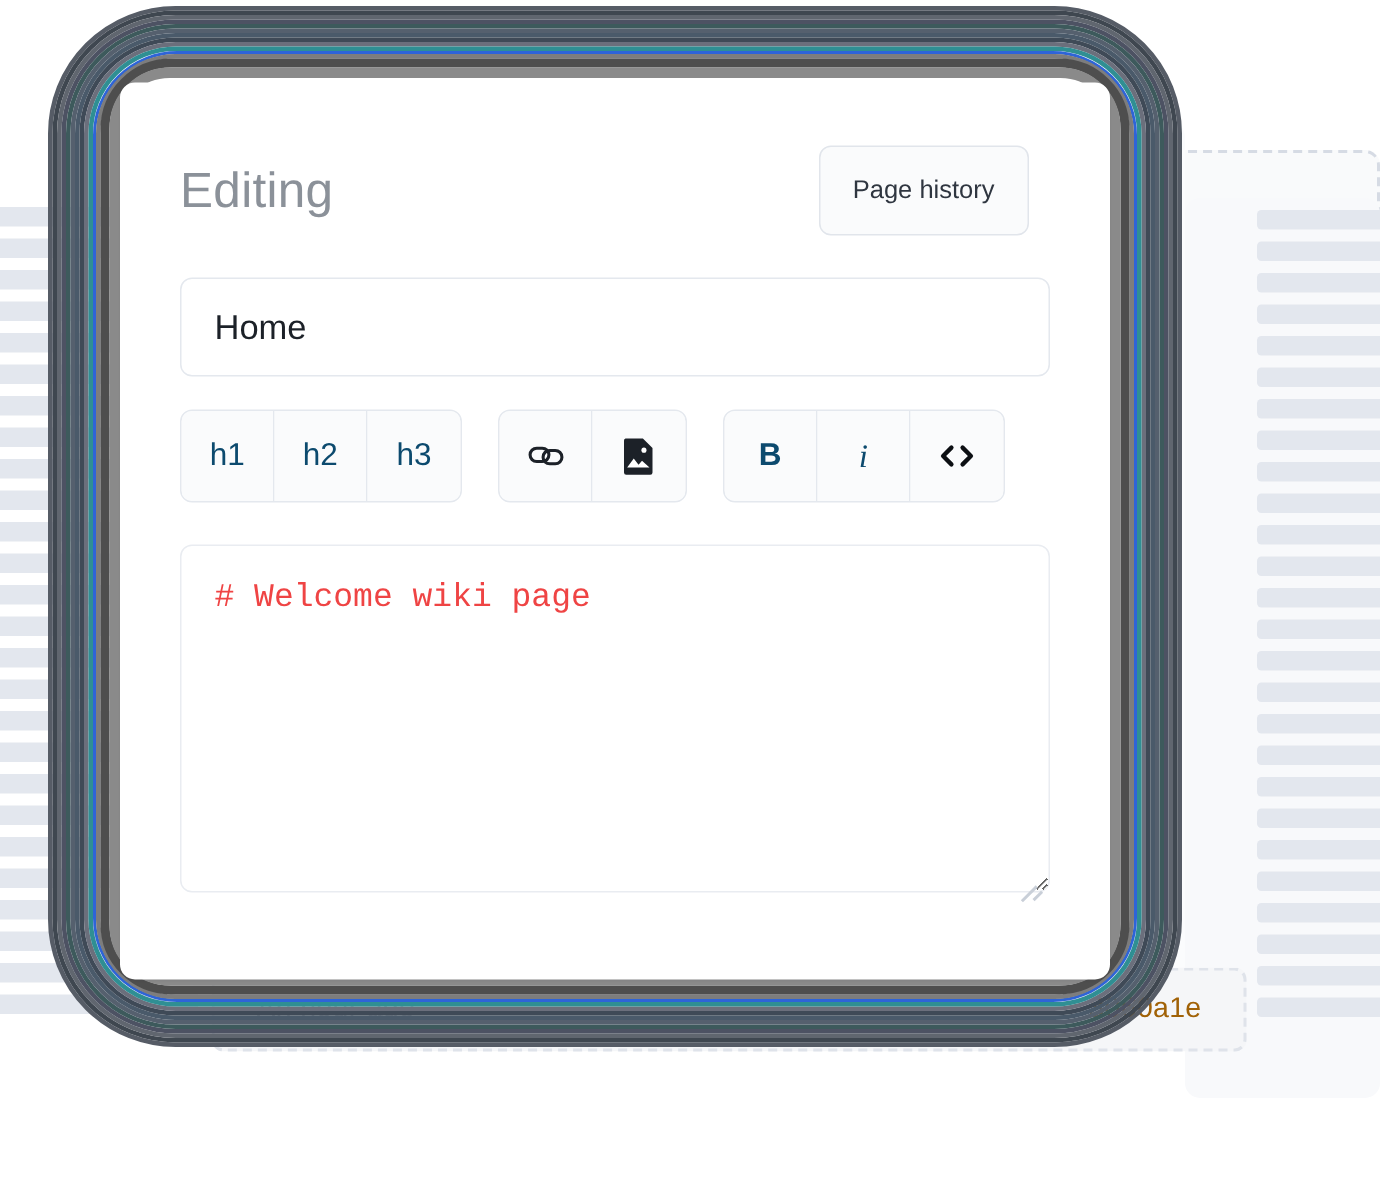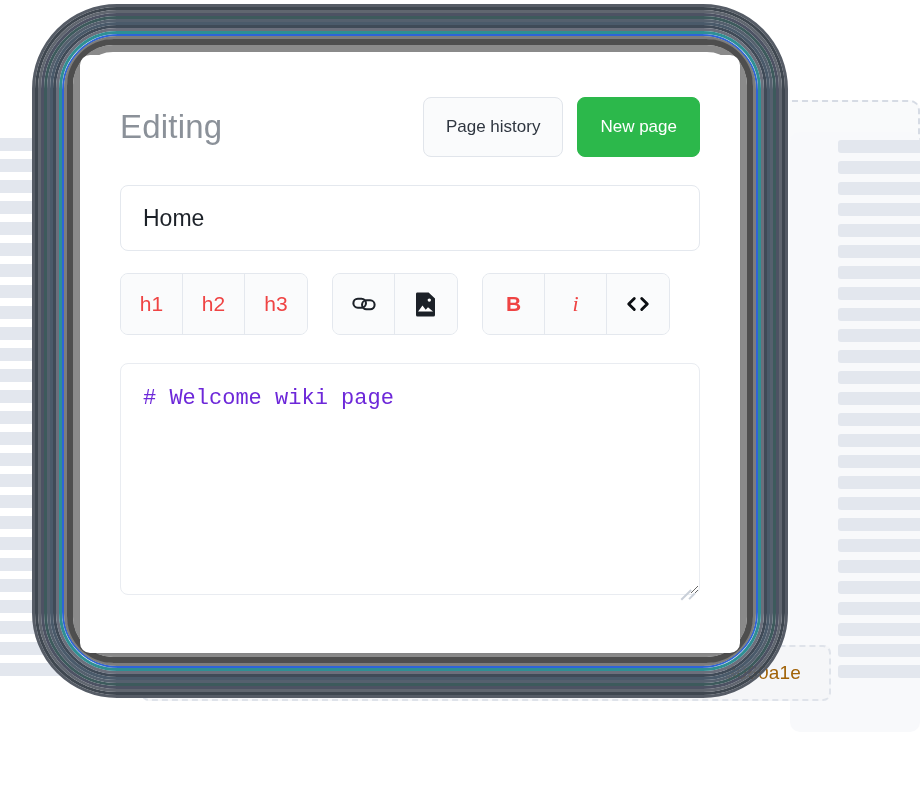--- a/index.html
+++ b/index.html
@@ -203,41 +203,41 @@
     width: 62px;
     height: 60px;
     display: flex;
     align-items: center;
     justify-content: center;
     background: #fafbfc;
     border: none;
     border-right: 1px solid #e4e8ee;
     font-family: "Liberation Sans", sans-serif;
     font-size: 21px;
-    color: #ef4444;
+    color: #0c4a6e;
     cursor: pointer;
     padding: 0;
   }
   .tb-btn:last-child { border-right: none; }
   .tb-btn.bold { font-weight: 700; }
   .tb-btn.italic { font-style: italic; font-family: "Liberation Serif", serif; font-size: 22px; }
   .tb-btn svg { display: block; }
 
   .editor {
     box-sizing: border-box;
     margin-top: 28px;
     width: 100%;
     height: 232px;
     border: 1px solid #e9ecf1;
     border-radius: 8px;
     background: #ffffff;
     font-family: "Liberation Mono", monospace;
     font-size: 22px;
     line-height: 1.5;
-    color: #6d28d9;
+    color: #ef4444;
     padding: 18px 22px;
     resize: vertical;
     outline: none;
     position: relative;
   }
   .editor-wrap { position: relative; }
   .resize-grip {
     position: absolute;
     right: 9px;
     bottom: 9px;
@@ -345,21 +345,20 @@
   </div>
 
 <div class="card">
   <div class="card-inner">
 
     <div class="head-row">
       <div class="head-title">Editing</div>
 
       <button class="btn btn-secondary">Page history</button>
 
-      <button class="btn btn-primary">New page</button>
     </div>
 
     <input class="title-input" type="text" value="Home" style="">
 
     <div class="toolbar">
 
       <div class="tb-group">
         <button class="tb-btn">h1</button>
         <button class="tb-btn">h2</button>
         <button class="tb-btn">h3</button>

